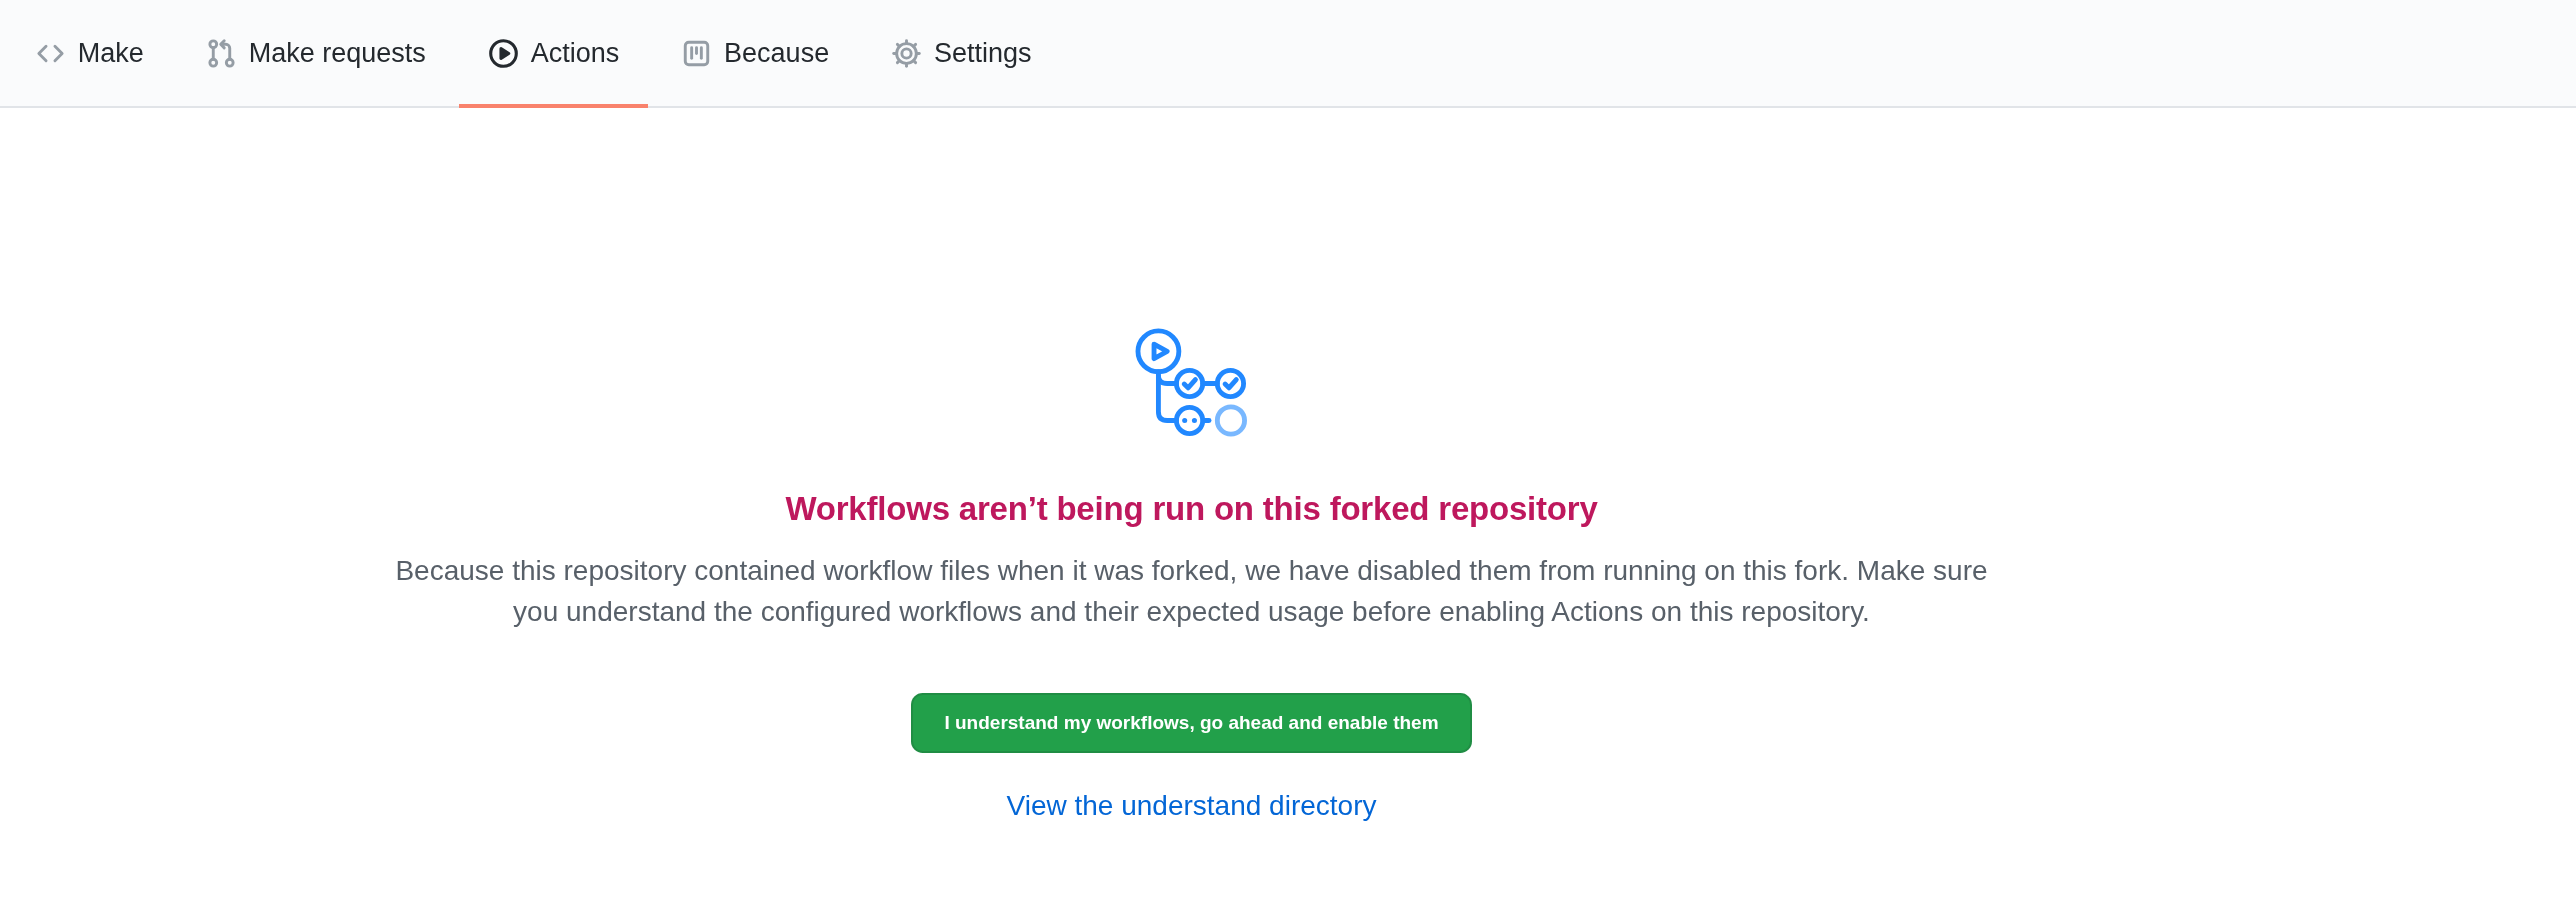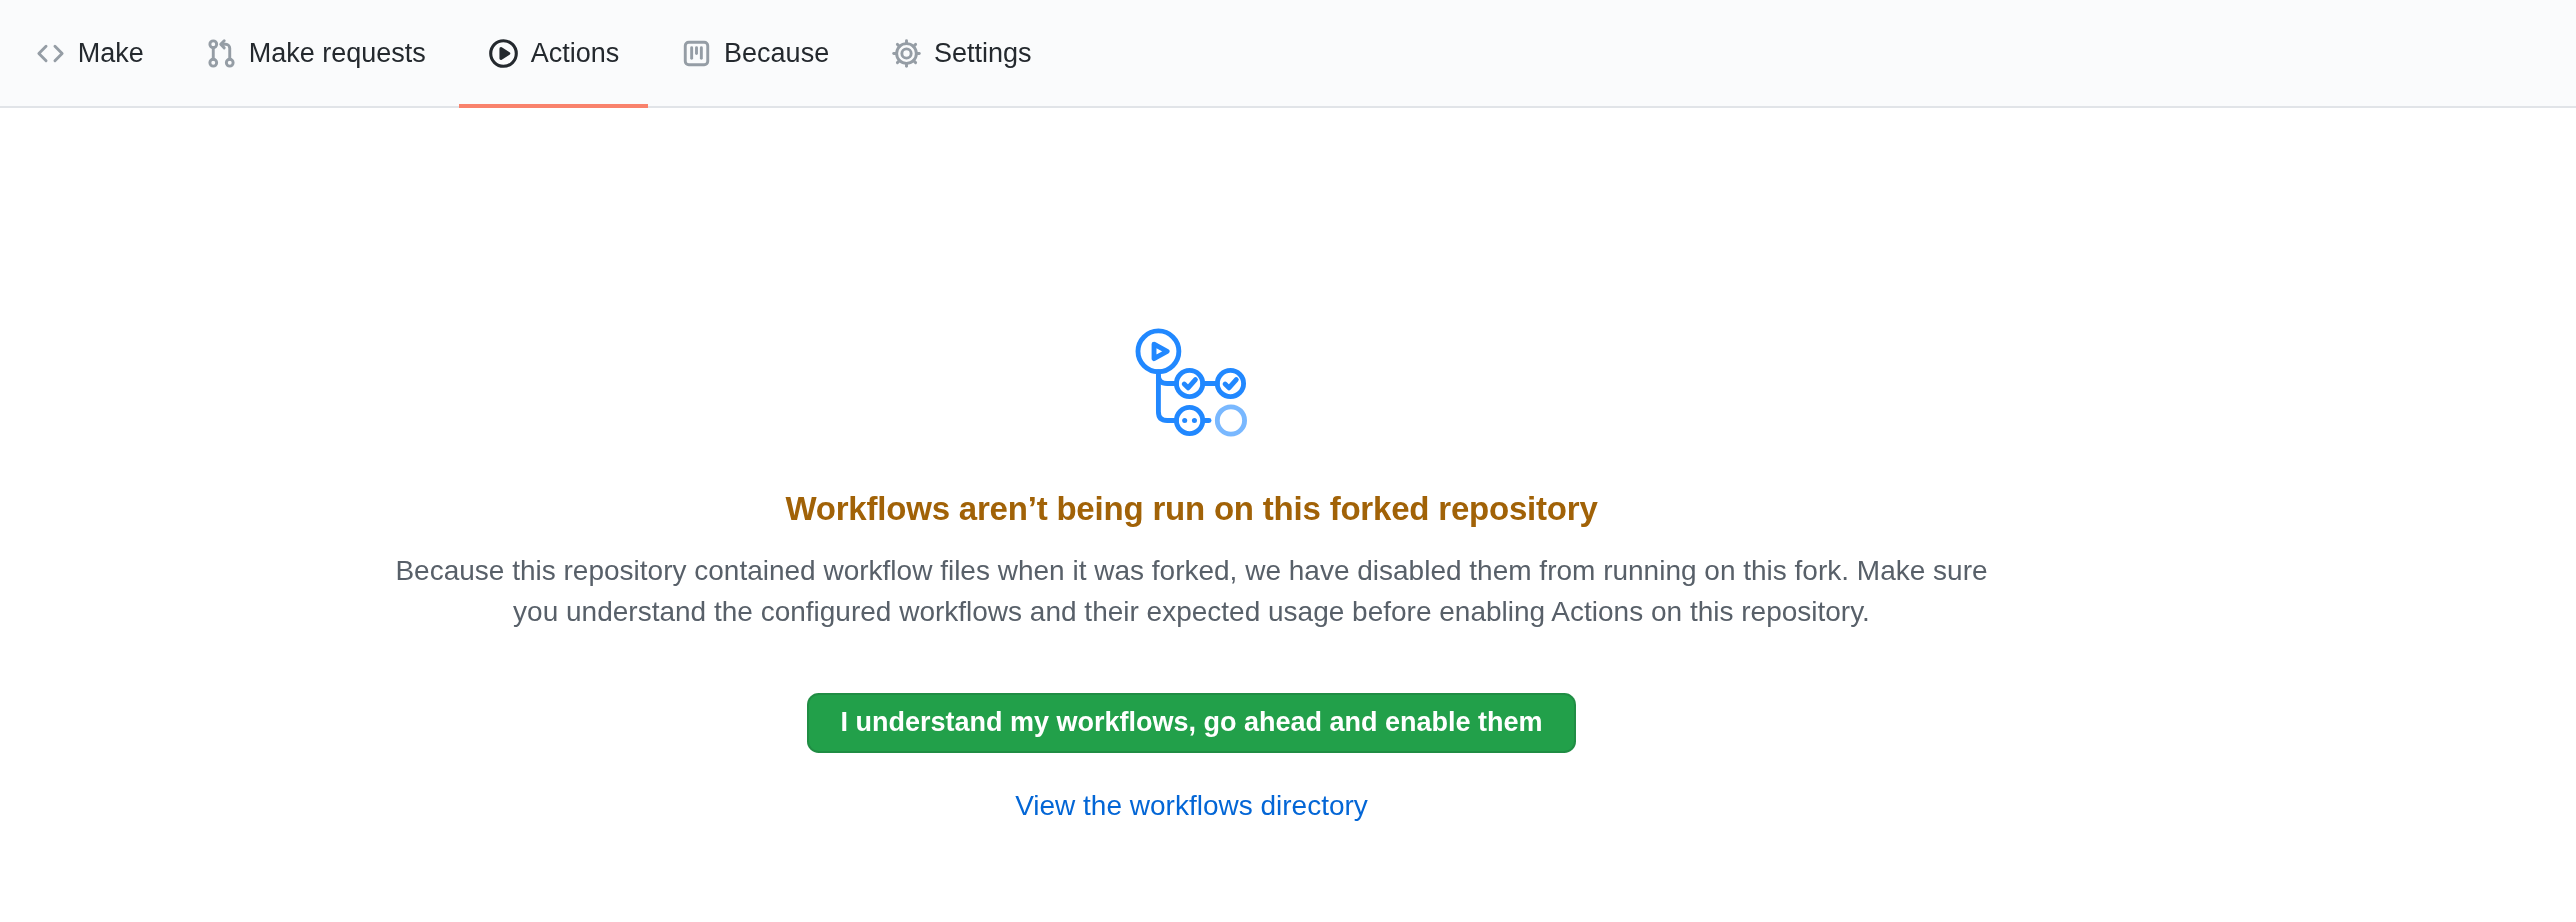--- a/index.html
+++ b/index.html
@@ -62,38 +62,38 @@
   .wf-graphic { margin-top: 220px; }
   .wf-graphic svg { width: 114px; height: 110px; display: block; }
   .wf-main   { stroke: var(--icon-blue, #2188ff); }
   .wf-light  { stroke: var(--icon-light-blue, #79b8ff); }
   .wf-dot    { fill: var(--icon-blue, #2188ff); }
 
   .bs-title {
     margin: 52px 0 0 0;
     font-size: 33px;
     font-weight: bold;
-    color: #a16207;
+    color: #be185d;
     text-align: center;
     letter-spacing: -0.2px;
   }
   .bs-desc {
     margin: 21.5px 0 0 0;
     max-width: 1603px;
     font-size: 28px;
     line-height: 41px;
     color: #586069;
     text-align: center;
   }
   .bs-button {
     margin-top: 61px;
     height: 60px;
     padding: 0 31px;
     font-family: "Liberation Sans", sans-serif;
-    font-size: 27px;
+    font-size: 19px;
     font-weight: bold;
     color: #ffffff;
     background: var(--button-green, #22a04a);
     border: 2px solid rgba(27, 31, 35, 0.15);
     border-radius: 11.7px;
     box-sizing: border-box;
     cursor: pointer;
   }
   .bs-link {
     margin-top: 37px;
@@ -201,16 +201,16 @@
       <circle class="wf-light" cx="98.5" cy="95" r="14"></circle>
     </svg>
   </div>
 
   <h2 class="bs-title">Workflows aren’t being run on this forked repository</h2>
 
   <p class="bs-desc">Because this repository contained workflow files when it was forked, we have disabled them from running on this fork. Make sure you understand the configured workflows and their expected usage before enabling Actions on this repository.</p>
 
   <button class="bs-button">I understand my workflows, go ahead and enable them</button>
 
-  <a class="bs-link">View the workflows directory</a>
+  <a class="bs-link">View the understand directory</a>
 
 </main>
 
 
 </body></html>

